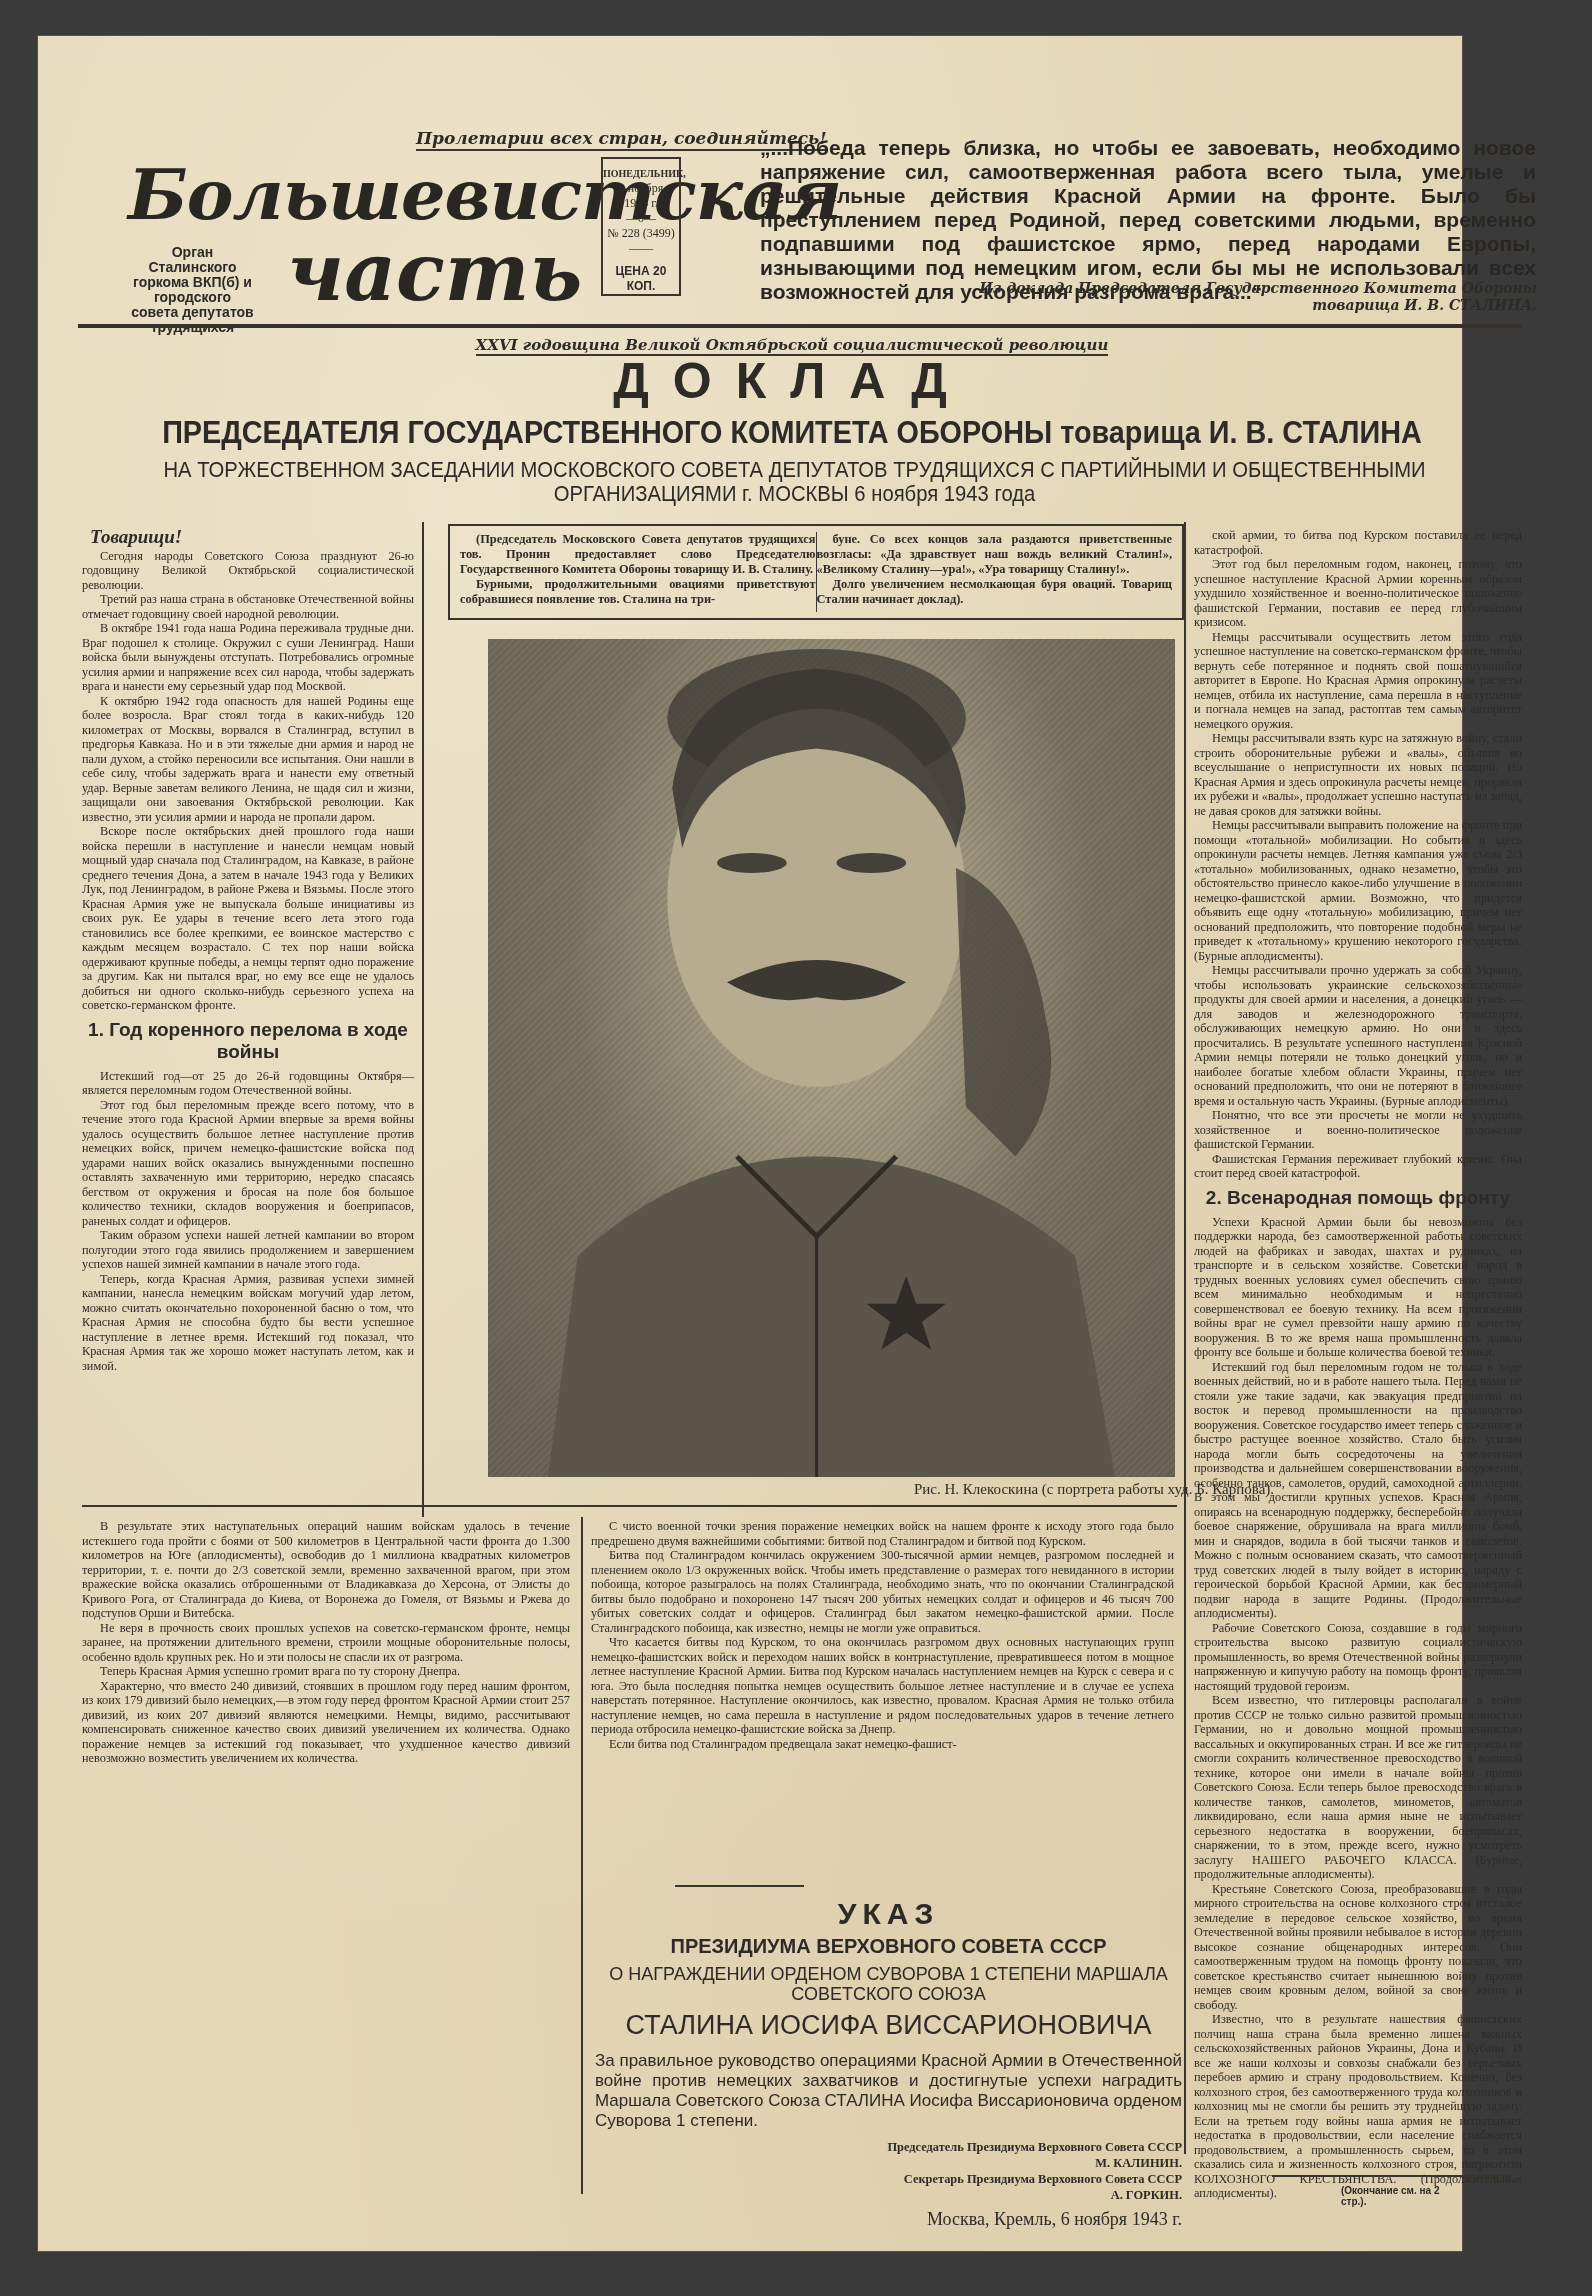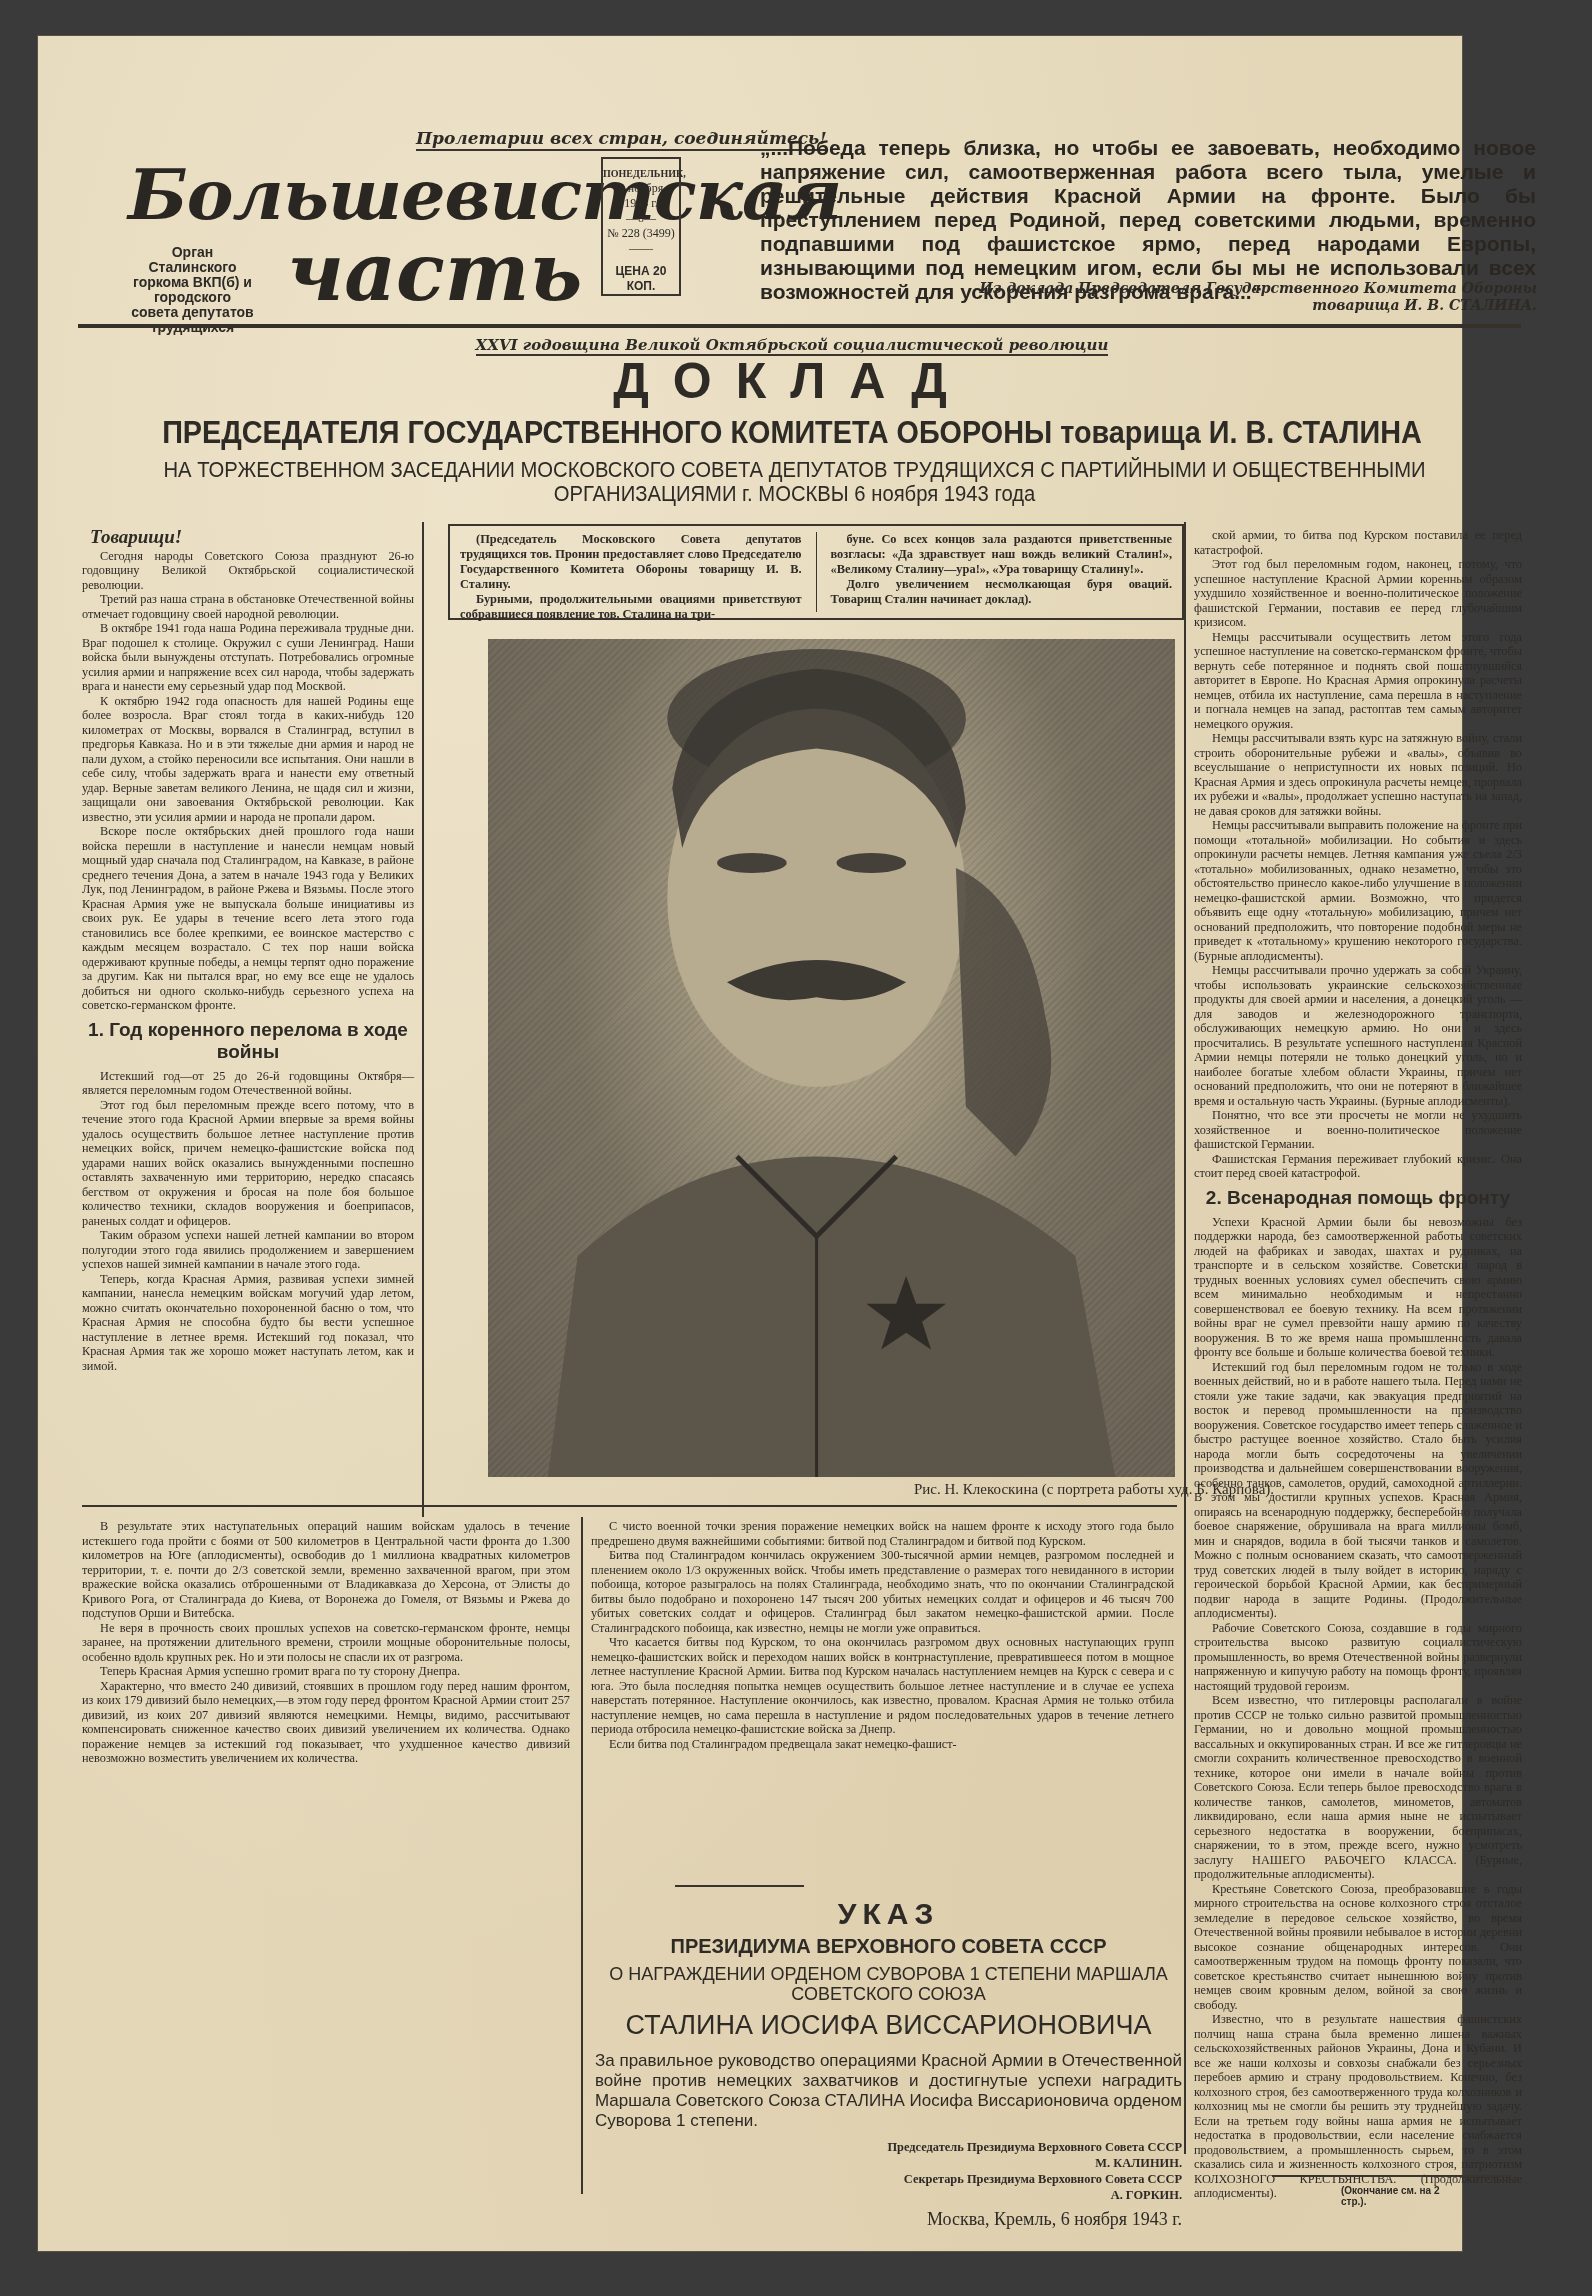--- a/index.html
+++ b/index.html
@@ -21,21 +21,21 @@
   .anniv span{border-bottom:2px solid #3a342e;}
   .doklad{left:0;width:1508px;top:316px;text-align:center;font-family:"Liberation Sans",sans-serif;font-weight:bold;font-size:50px;letter-spacing:24px;}
   .sub1{left:0;width:1508px;top:378px;text-align:center;font-family:"Liberation Sans",sans-serif;font-weight:bold;font-size:32px;transform:scaleX(0.9);}
   .sub2{left:60px;width:1393px;top:422px;text-align:center;font-family:"Liberation Sans",sans-serif;font-size:22px;line-height:24px;transform:scaleX(0.92);}
   .col{font-family:"Liberation Serif",serif;font-size:12.3px;line-height:14.5px;text-align:justify;color:#2e2a26;}
   .col p{margin:0;text-indent:18px;}
   .col h3{font-family:"Liberation Sans",sans-serif;font-size:19px;text-align:center;margin:6px 0;line-height:22px;}
   .col .greet{font-style:italic;font-weight:bold;font-size:19px;text-indent:0;margin:2px 0 4px 8px;}
   .vline{position:absolute;width:2px;background:#3a342e;}
   .hline{position:absolute;height:2px;background:#3a342e;}
-  .introbox{left:410px;top:488px;width:736px;height:96px;border:2px solid #3a342e;box-sizing:border-box;padding:6px 10px;display:flex;gap:14px;}
+  .introbox{left:410px;top:488px;width:736px;height:96px;border:2px solid #3a342e;box-sizing:border-box;padding:6px 10px;display:flex;}
   .introbox .c{flex:1;font-family:"Liberation Serif",serif;font-weight:bold;font-size:12.4px;line-height:15px;text-align:justify;}
   .introbox .c p{margin:0;text-indent:16px;}
   .portrait{left:450px;top:603px;width:687px;height:838px;background:#8d8472;
     background-image:repeating-linear-gradient(135deg,rgba(0,0,0,0.08) 0 2px,transparent 2px 5px),radial-gradient(ellipse at 50% 35%,#b9ad92 0,#a49a82 25%,#7a7262 55%,#6a6356 100%);}
   .caption{left:876px;top:1445px;font-family:"Liberation Serif",serif;font-size:15px;}
   .ukaz{left:557px;top:1861px;width:587px;text-align:center;font-family:"Liberation Sans",sans-serif;}
   .ukaz .t{font-weight:bold;font-size:30px;letter-spacing:6px;}
   .ukaz .t2{font-weight:bold;font-size:20px;margin-top:4px;}
   .ukaz .t3{font-size:18px;line-height:20px;margin-top:6px;}
   .ukaz .t4{font-size:27px;margin-top:6px;}

